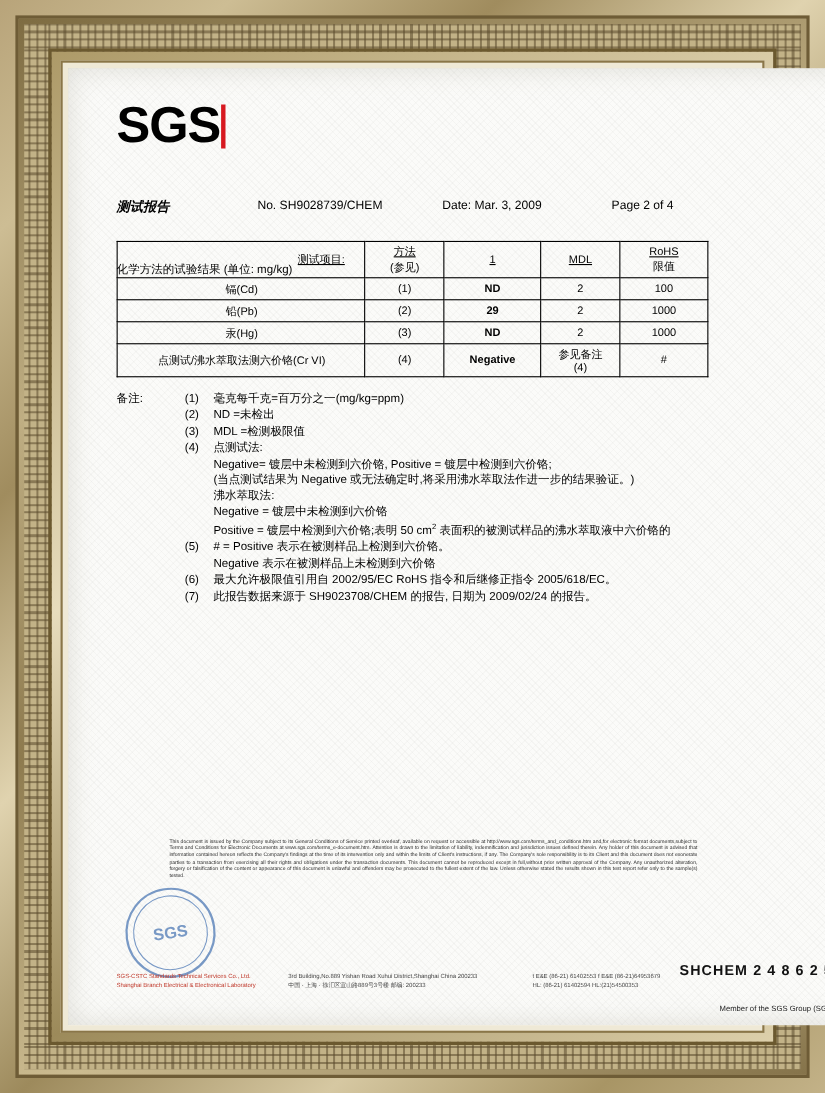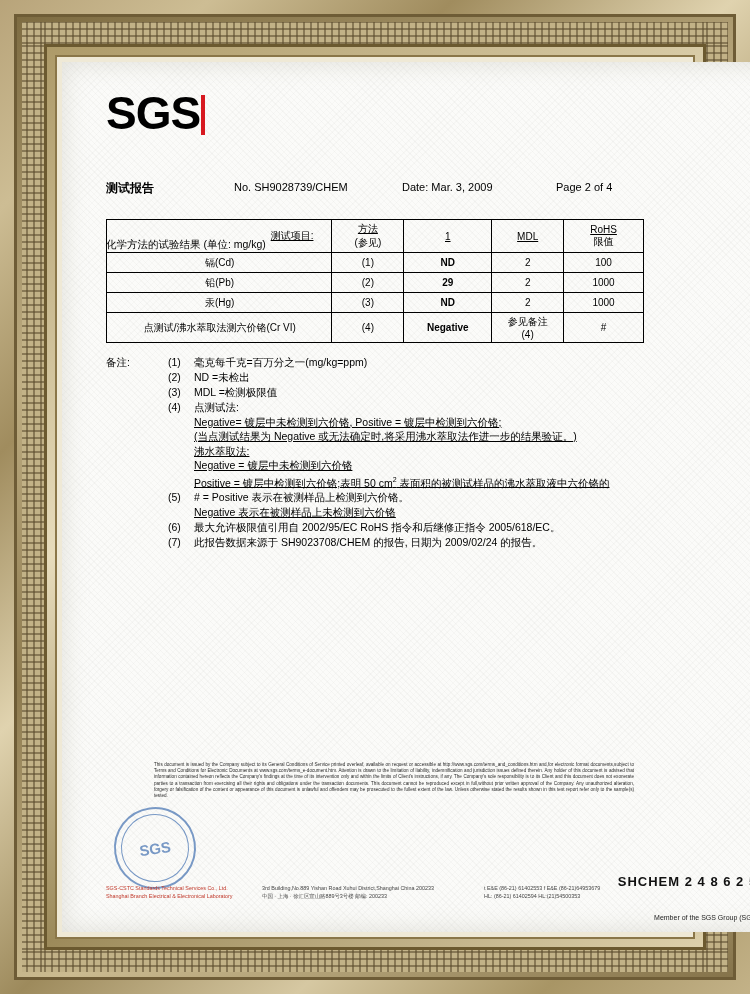--- a/index.html
+++ b/index.html
@@ -96,20 +96,21 @@
   #doc-header {
     position: absolute;
     left: 44px; top: 118px;
     width: 540px;
     font-size: 11px;
     color: #000;
   }
   #doc-header .title {
     font-weight: bold;
     font-size: 12px;
+    font-style: italic;
   }
   #doc-header .no { position: absolute; left: 128px; top: 1px; }
   #doc-header .date { position: absolute; left: 296px; top: 1px; }
   #doc-header .page { position: absolute; left: 450px; top: 1px; }
 
   #subtitle {
     position: absolute;
     left: 44px; top: 140px;
     font-size: 10.5px;
     color: #000;
@@ -164,21 +165,21 @@
   #notes .notes-title { position: absolute; left: 0; top: 0; }
   #notes ol {
     margin: 0; padding: 0;
     list-style: none;
     padding-left: 88px;
   }
   #notes li { margin: 0 0 0.5px 0; position: relative; }
   #notes li .num {
     position: absolute; left: -26px; top: 0; width: 24px; text-align: left;
   }
-  #notes li .sub { display: block; text-decoration: underline; }
+  #notes li .sub { display: block; }
   sup { font-size: 7px; vertical-align: super; }
 
   
   #footer-legal {
     position: absolute;
     left: 92px; top: 700px;
     width: 480px;
     font-size: 4.6px;
     line-height: 6.2px;
     color: #2b2b2b;

